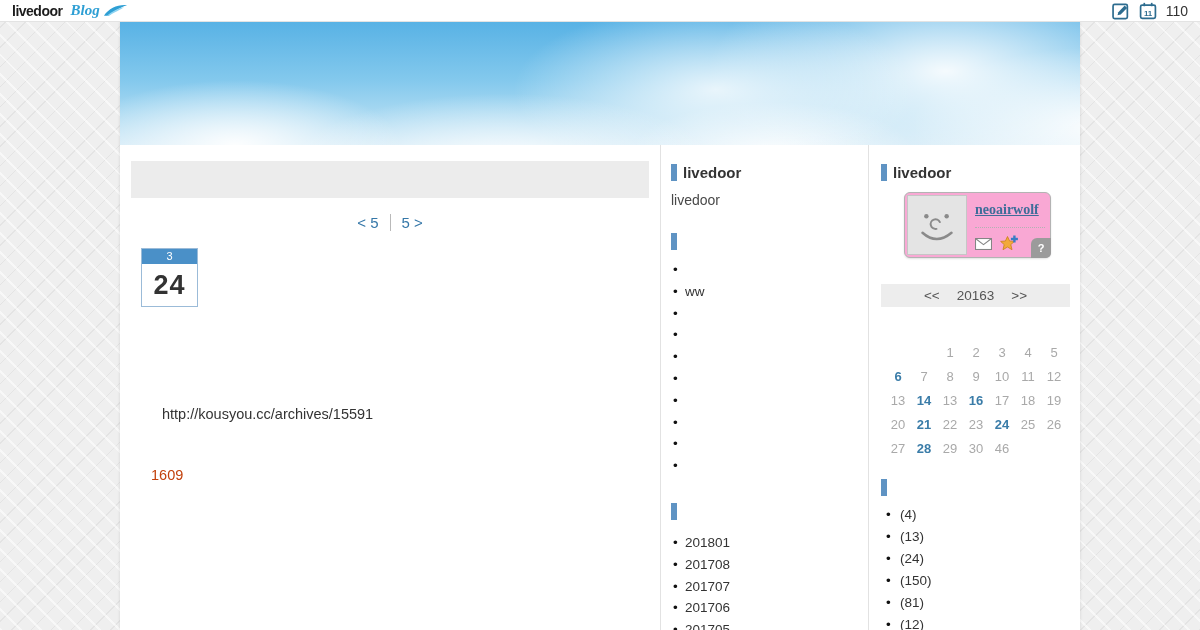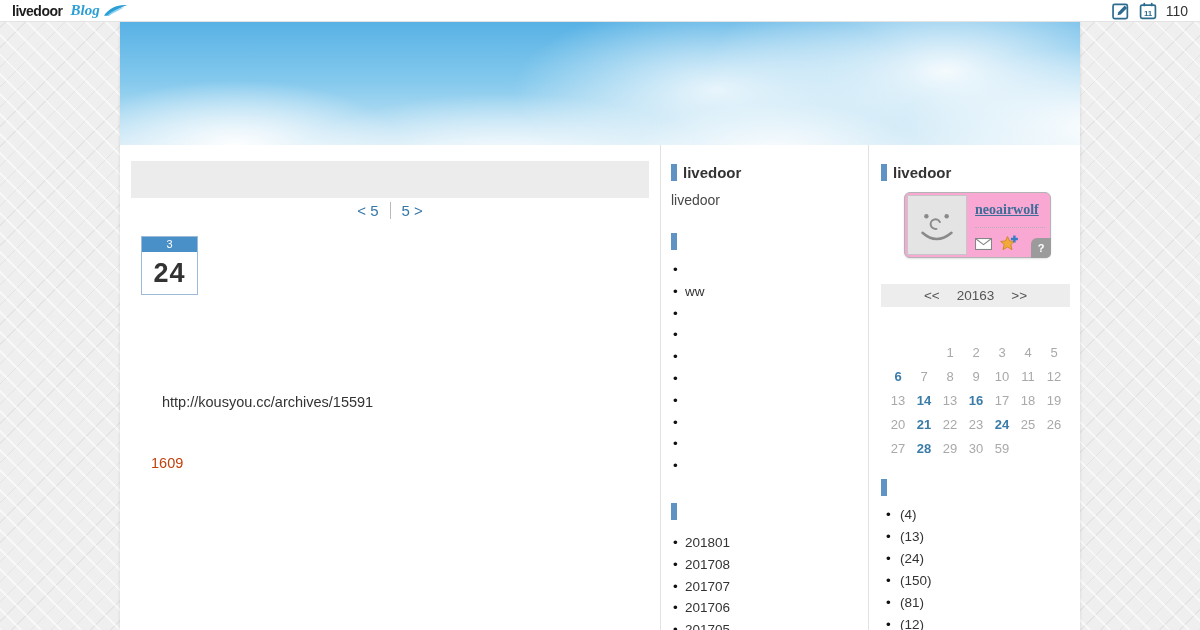--- a/index.html
+++ b/index.html
@@ -44,21 +44,21 @@
       radial-gradient(ellipse 330px 150px at 86% 40%, rgba(255,255,255,.92), rgba(255,255,255,0) 72%),
       radial-gradient(ellipse 260px 110px at 102% 85%, rgba(255,255,255,.95), rgba(255,255,255,0) 72%),
       radial-gradient(ellipse 200px 70px at 68% 105%, rgba(255,255,255,.85), rgba(255,255,255,0) 70%),
       linear-gradient(180deg, #58b2e5 0%, #84c9ed 48%, #cde8f6 100%);
   }
   .columns { flex:1; display:flex; min-height:0; }
 
   
   .main-col { width:540px; flex:none; }
   .entry-placeholder { margin:16px 11px 0; height:37px; background:#ececec; }
-  .pagination { margin-top:4px; text-align:center; font-size:15px; }
+  .pagination { margin-top:16px; text-align:center; font-size:15px; }
   .page-link { color:#3577a8; text-decoration:none; padding:0 11px; cursor:pointer; }
   .pagination-divider { display:inline-block; width:1px; height:17px; background:#b9b9b9; vertical-align:-3px; }
   .date-badge { margin:17px 0 0 21px; width:57px; border:1px solid #9bbbd8; background:#fff; text-align:center; }
   .date-badge-month { background:#4a90c8; color:#fff; font-size:11px; line-height:15px; height:15px; }
   .date-badge-day { font-size:27px; font-weight:bold; color:#333; line-height:42px; height:42px; letter-spacing:1px; }
   .entry-url { display:block; margin:99px 0 0 42px; font-size:14.5px; color:#333; text-decoration:none; }
   .entry-meta { margin:45px 0 0 31px; font-size:14.5px; color:#c2410c; }
 
   
   .middle-col { width:208px; flex:none; border-left:1px solid #e2e2e2; padding-left:10px; }
@@ -268,21 +268,21 @@
           <span class="cal-cell cal-active">21</span>
           <span class="cal-cell">22</span>
           <span class="cal-cell">23</span>
           <span class="cal-cell cal-active">24</span>
           <span class="cal-cell">25</span>
           <span class="cal-cell">26</span>
           <span class="cal-cell">27</span>
           <span class="cal-cell cal-active">28</span>
           <span class="cal-cell">29</span>
           <span class="cal-cell">30</span>
-          <span class="cal-cell">59</span>
+          <span class="cal-cell">46</span>
           <span class="cal-cell"></span>
           <span class="cal-cell"></span>
         </div>
 
       <div class="sb-header bar-only" style="margin-top:18px;">
         <span class="sb-bar"></span>
       </div>
       <ul class="sb-list cat-list" style="margin-top:8px; margin-left:4px;">
           <li>(4)</li>
           <li>(13)</li>

